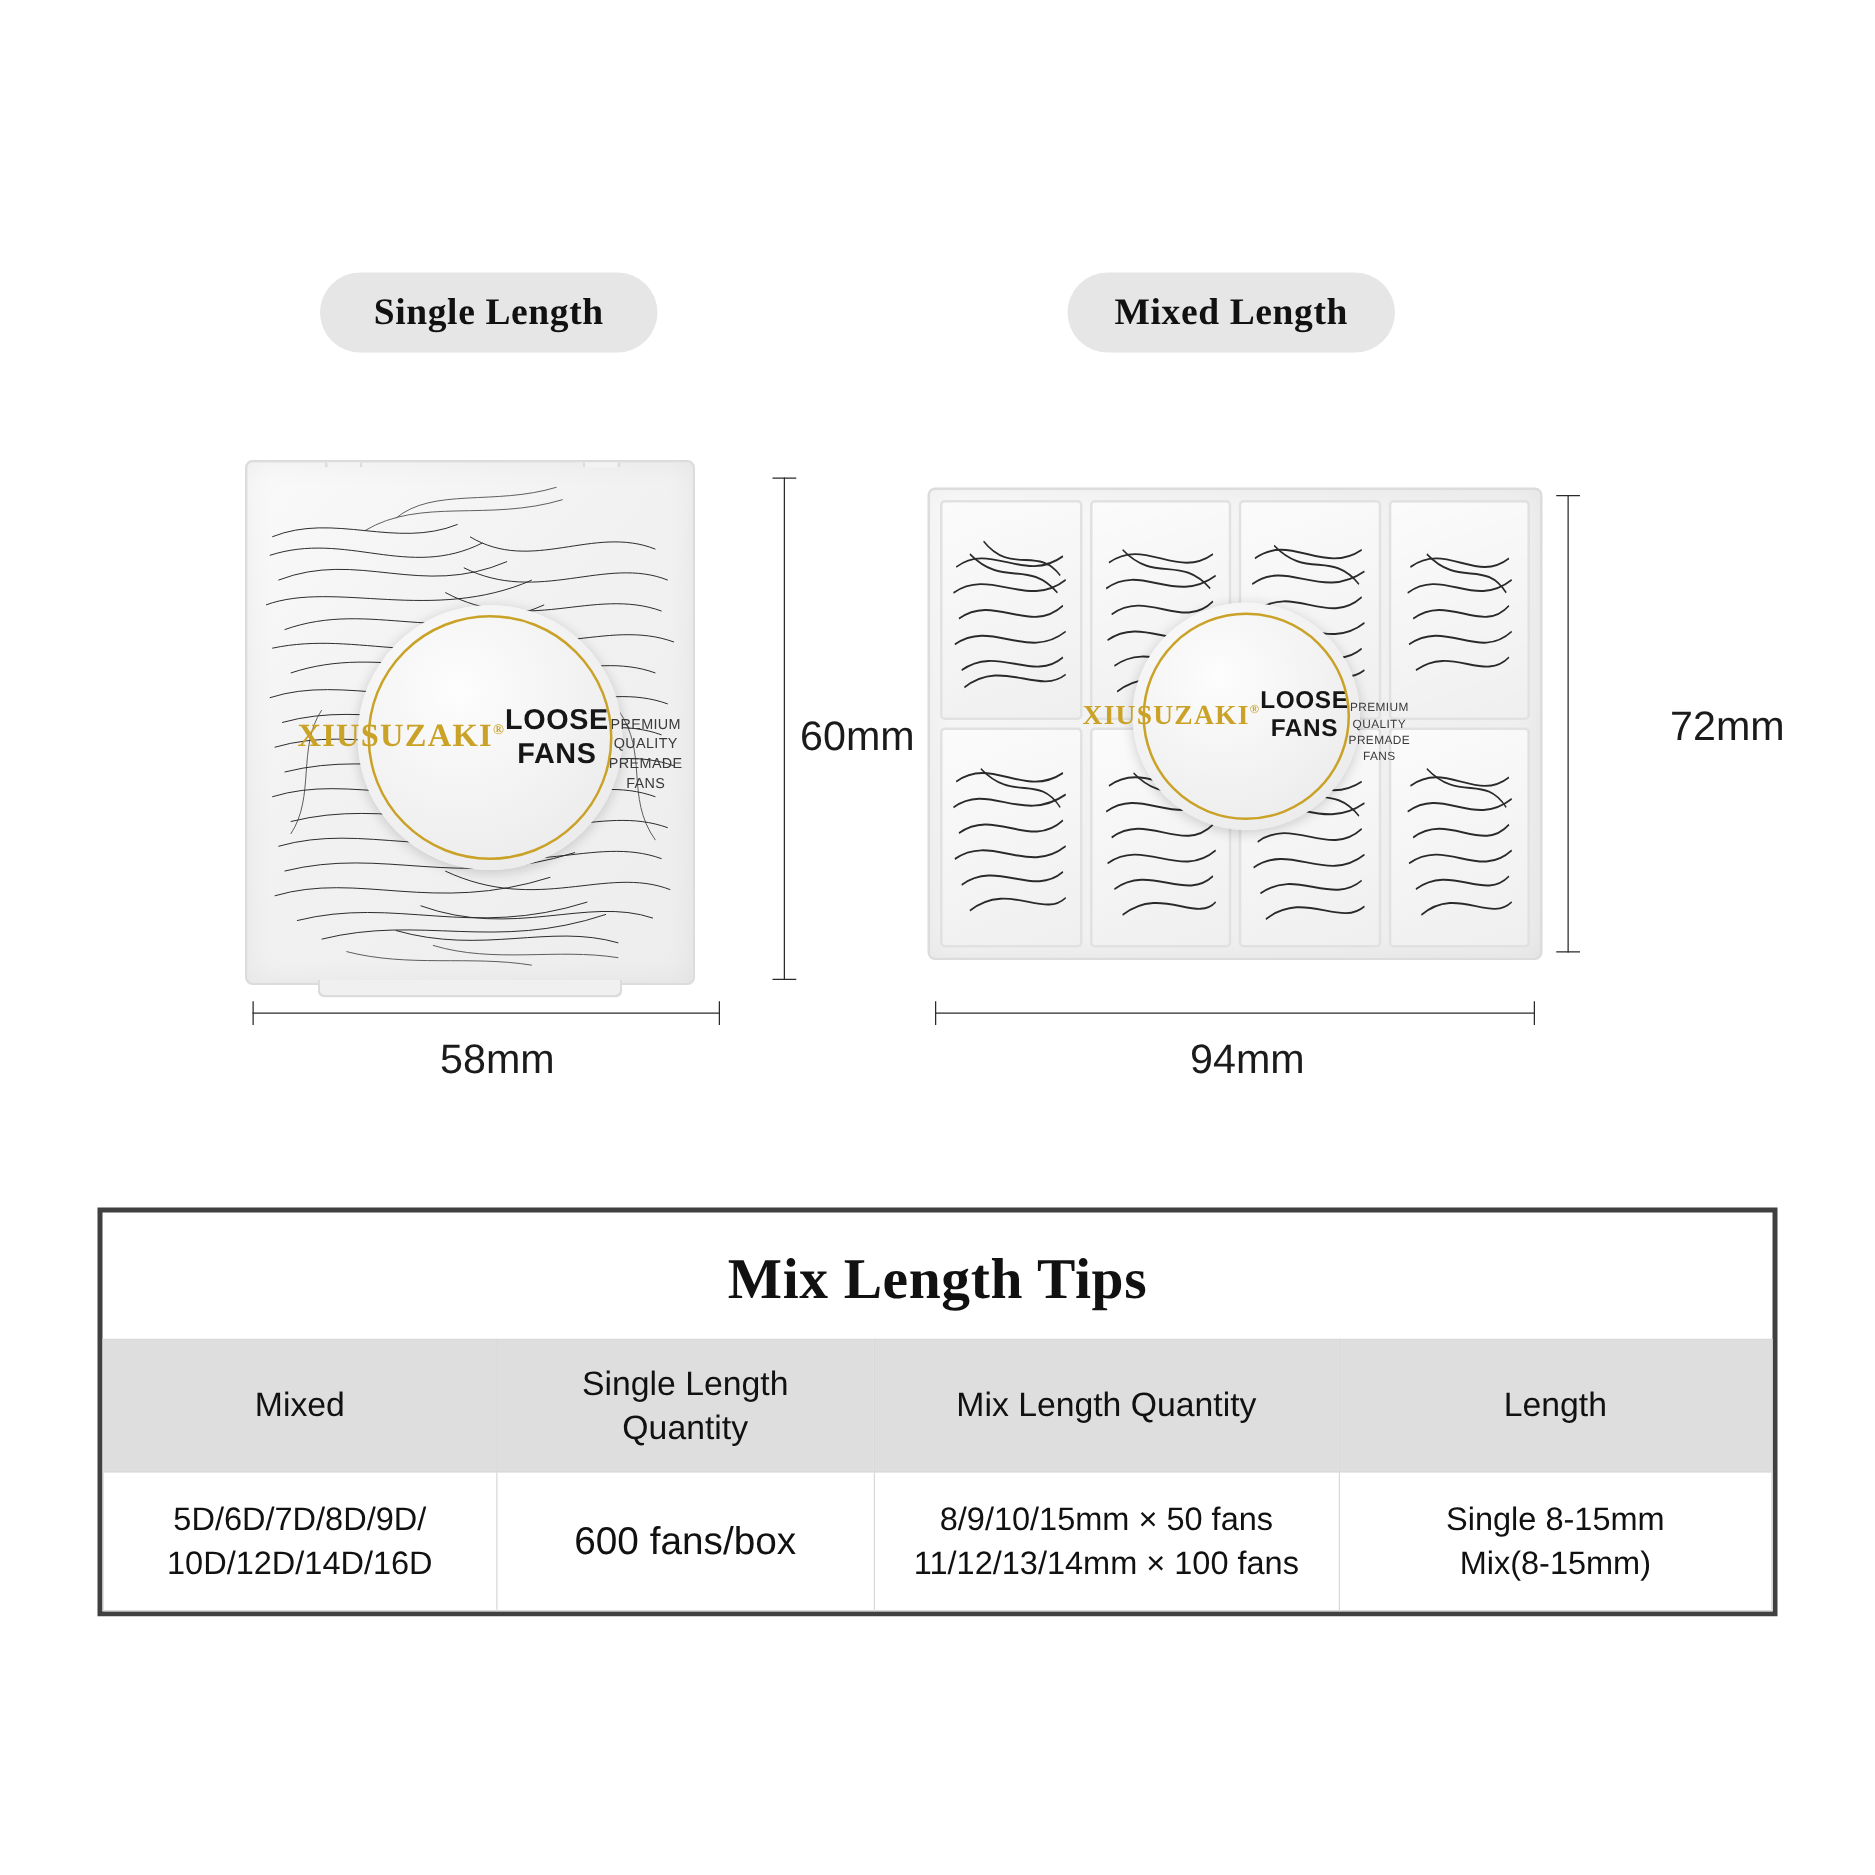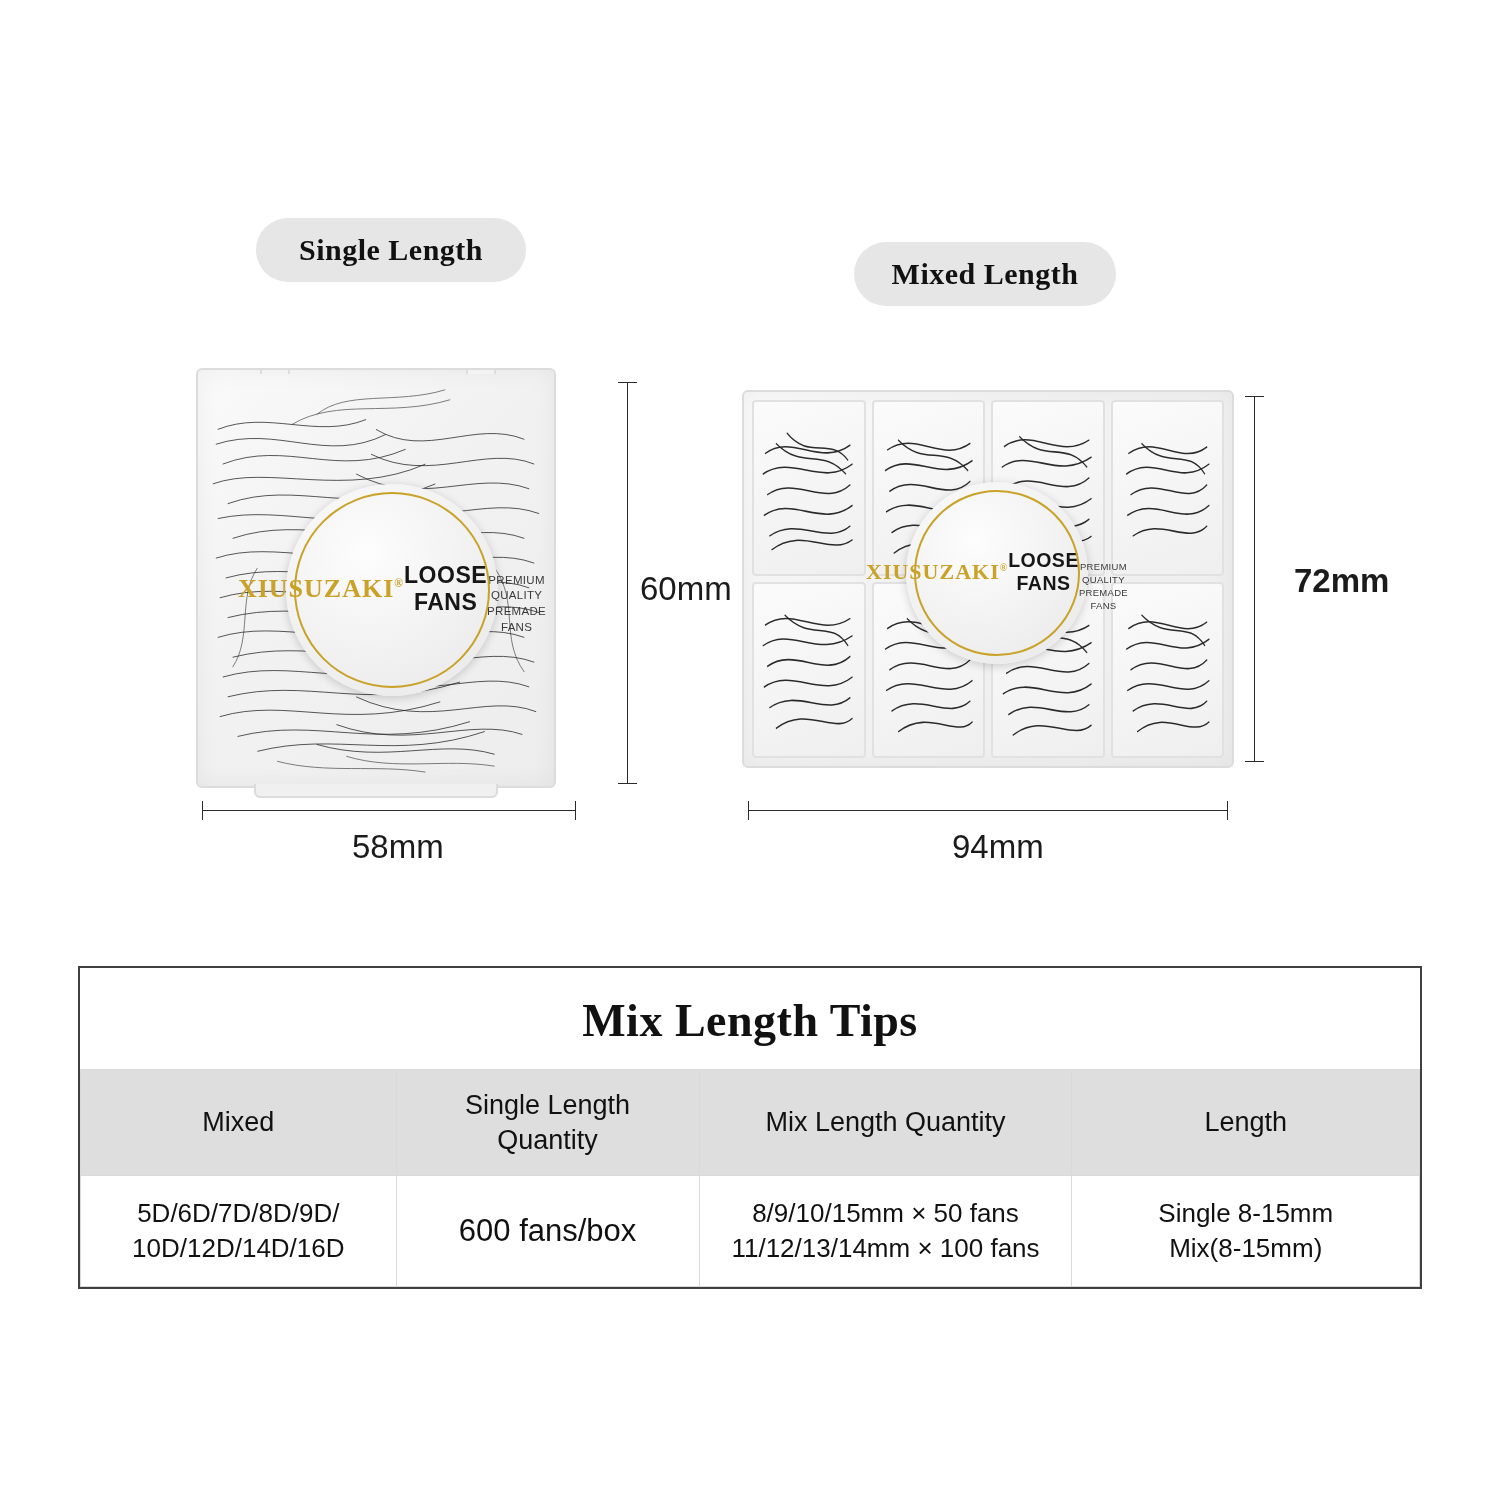--- a/index.html
+++ b/index.html
@@ -24,21 +24,21 @@
     display: flex;
     align-items: center;
     justify-content: center;
     font-family: "Liberation Serif", serif;
     font-weight: bold;
     font-size: 30px;
     letter-spacing: 0.5px;
     color: #111;
   }
   #pill-single { left: 256px; top: 218px; width: 270px; height: 64px; }
-  #pill-mixed  { left: 854px; top: 218px; width: 262px; height: 64px; margin-top: 24px; }
+  #pill-mixed  { left: 854px; top: 218px; width: 262px; height: 64px; }
 
   
   .product {
     position: absolute;
   }
   #product-single { left: 196px; top: 368px; width: 360px; height: 420px; }
   #product-mixed  { left: 742px; top: 390px; width: 492px; height: 378px; }
 
   
   .case {
@@ -191,21 +191,21 @@
     color: #1b1b1b;
     white-space: nowrap;
   }
 
   
   #tips-table {
     position: absolute;
     left: 78px;
     top: 966px;
     width: 1344px;
-    border: 2px solid #404040;
+    border: 4px solid #404040;
     background: #ffffff;
     box-sizing: border-box;
   }
   .tips-title {
     text-align: center;
     font-family: "Liberation Serif", serif;
     font-weight: bold;
     font-size: 46px;
     letter-spacing: 0.5px;
     padding: 26px 0 22px;
@@ -457,21 +457,21 @@
       <div class="disc-title">LOOSE FANS</div>
       <div class="disc-sub">
         <div>PREMIUM QUALITY</div>
         <div>PREMADE FANS</div>
       </div>
     </div>
   </div>
 </div>
 
 <div class="dim-v" style="left:1254px; top:396px; height:366px;"></div>
-<div class="dim-label" style="left:1294px; top:562px;font-weight:bold;">72mm</div>
+<div class="dim-label" style="left:1336px; top:562px;">72mm</div>
 
 <div class="dim-h" style="left:748px; top:810px; width:480px;"></div>
 <div class="dim-label" style="left:952px; top:828px;">94mm</div>
 
 <div id="tips-table">
   <div class="tips-title">Mix Length Tips</div>
   <table>
     <thead>
       <tr>
         <th class="col1">Mixed</th>

